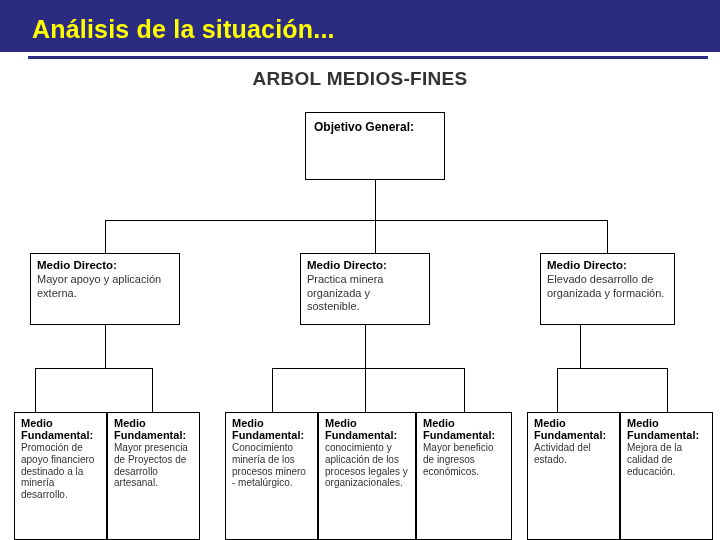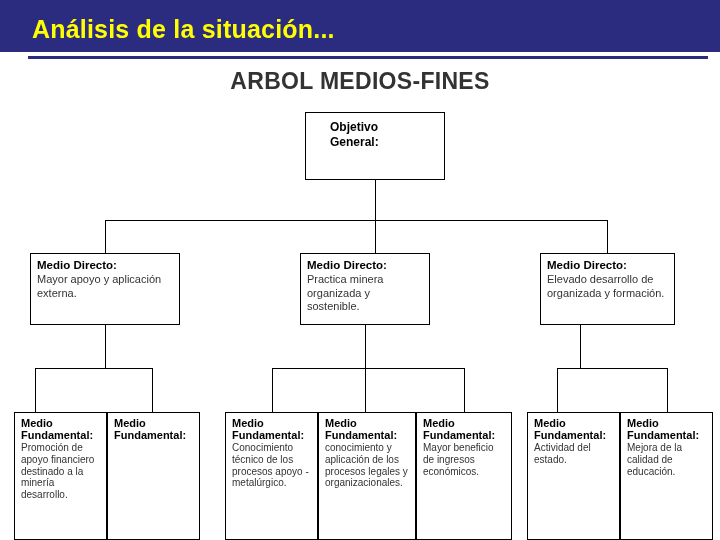--- a/index.html
+++ b/index.html
@@ -25,21 +25,21 @@
   .header-rule{
     position:absolute;left:28px;top:56px;width:680px;height:3px;
     background:#2b2b80;
   }
   
   .diagram{
     position:absolute;left:0;top:62px;width:720px;height:478px;
   }
   .diagram-title{
     position:absolute;top:6px;left:0;width:720px;text-align:center;
-    font-size:23px;font-weight:bold;color:#333333;
+    font-size:19px;font-weight:bold;color:#333333;
     letter-spacing:0.3px;
   }
   .node{
     position:absolute;
     border:1px solid #000000;
     background:#ffffff;
     box-sizing:border-box;
     padding:4px 5px 6px 6px;
     overflow:hidden;
   }
@@ -51,21 +51,21 @@
     line-height:13px;
     margin-bottom:1px;
   }
   .node .txt{
     display:block;
     font-size:10.5px;
     color:#333333;
     line-height:12.5px;
     white-space:pre-line;
   }
-  .node.general{ padding:7px 24px; }
+  .node.general{ padding:7px 8px; }
   .node.general .lbl{font-size:12px;line-height:15px;}
   .node.general .txt{font-size:11px;line-height:14px;}
   .node.direct .lbl{font-size:11.5px;line-height:14px;}
   .node.direct .txt{font-size:11px;line-height:13.5px;}
   .node.fund .lbl{font-size:11px;line-height:12px;}
   .node.fund .txt{font-size:10px;line-height:11.8px;}
   .line{
     position:absolute;
     background:#000000;
   }
@@ -121,25 +121,26 @@
   <div class="line hline" style="left:557px;top:306px;width:110px;"></div>
   <div class="line vline" style="left:557px;top:306px;height:44px;"></div>
   <div class="line vline" style="left:667px;top:306px;height:44px;"></div>
 
   <div class="node fund" style="left:14px;top:350px;width:93px;height:128px;">
     <span class="lbl">Medio Fundamental:</span>
     <span class="txt">Promoción de apoyo financiero destinado a la minería desarrollo.</span>
   </div>
   <div class="node fund" style="left:107px;top:350px;width:93px;height:128px;">
     <span class="lbl">Medio Fundamental:</span>
+    <span class="txt">Mayor presencia de Proyectos de desarrollo artesanal.</span>
   </div>
 
   <div class="node fund" style="left:225px;top:350px;width:93px;height:128px;">
     <span class="lbl">Medio Fundamental:</span>
-    <span class="txt">Conocimiento técnico de los procesos apoyo - metalúrgico.</span>
+    <span class="txt">Conocimiento minería de los procesos minero - metalúrgico.</span>
   </div>
   <div class="node fund" style="left:318px;top:350px;width:98px;height:128px;">
     <span class="lbl">Medio Fundamental:</span>
     <span class="txt">conocimiento y aplicación de los procesos legales y organizacionales.</span>
   </div>
   <div class="node fund" style="left:416px;top:350px;width:96px;height:128px;">
     <span class="lbl">Medio Fundamental:</span>
     <span class="txt">Mayor beneficio de ingresos económicos.</span>
   </div>
 

